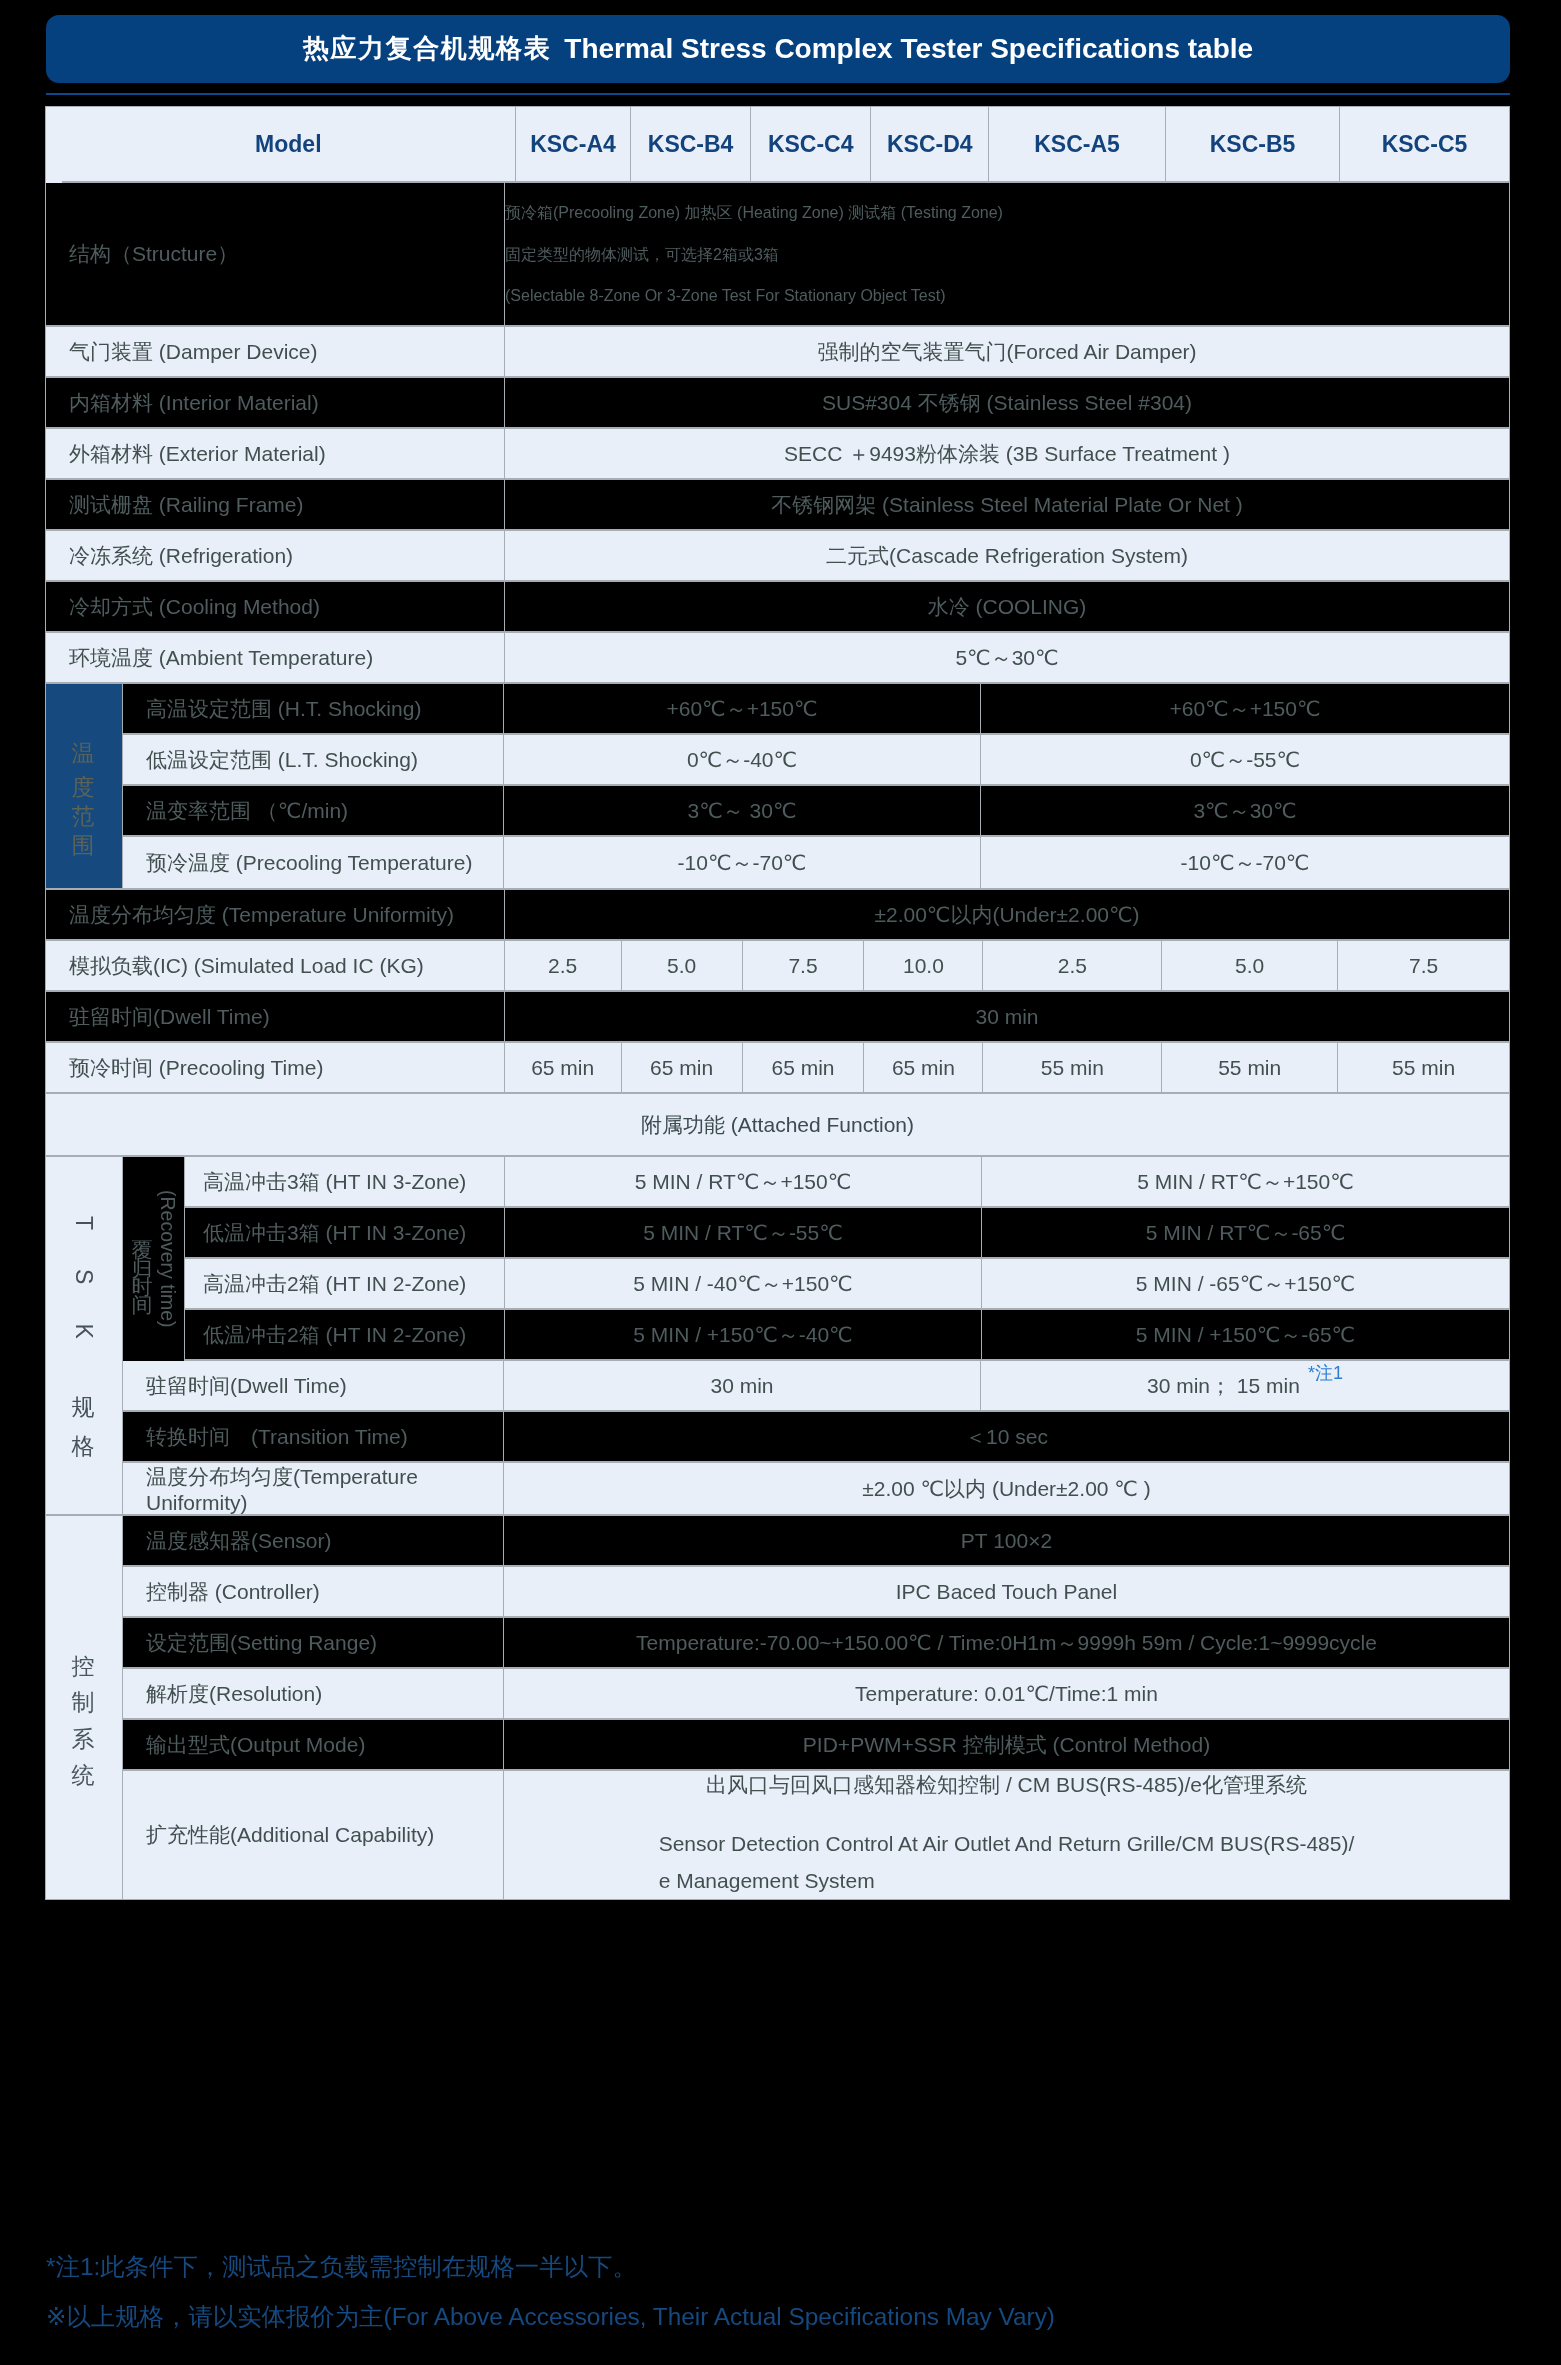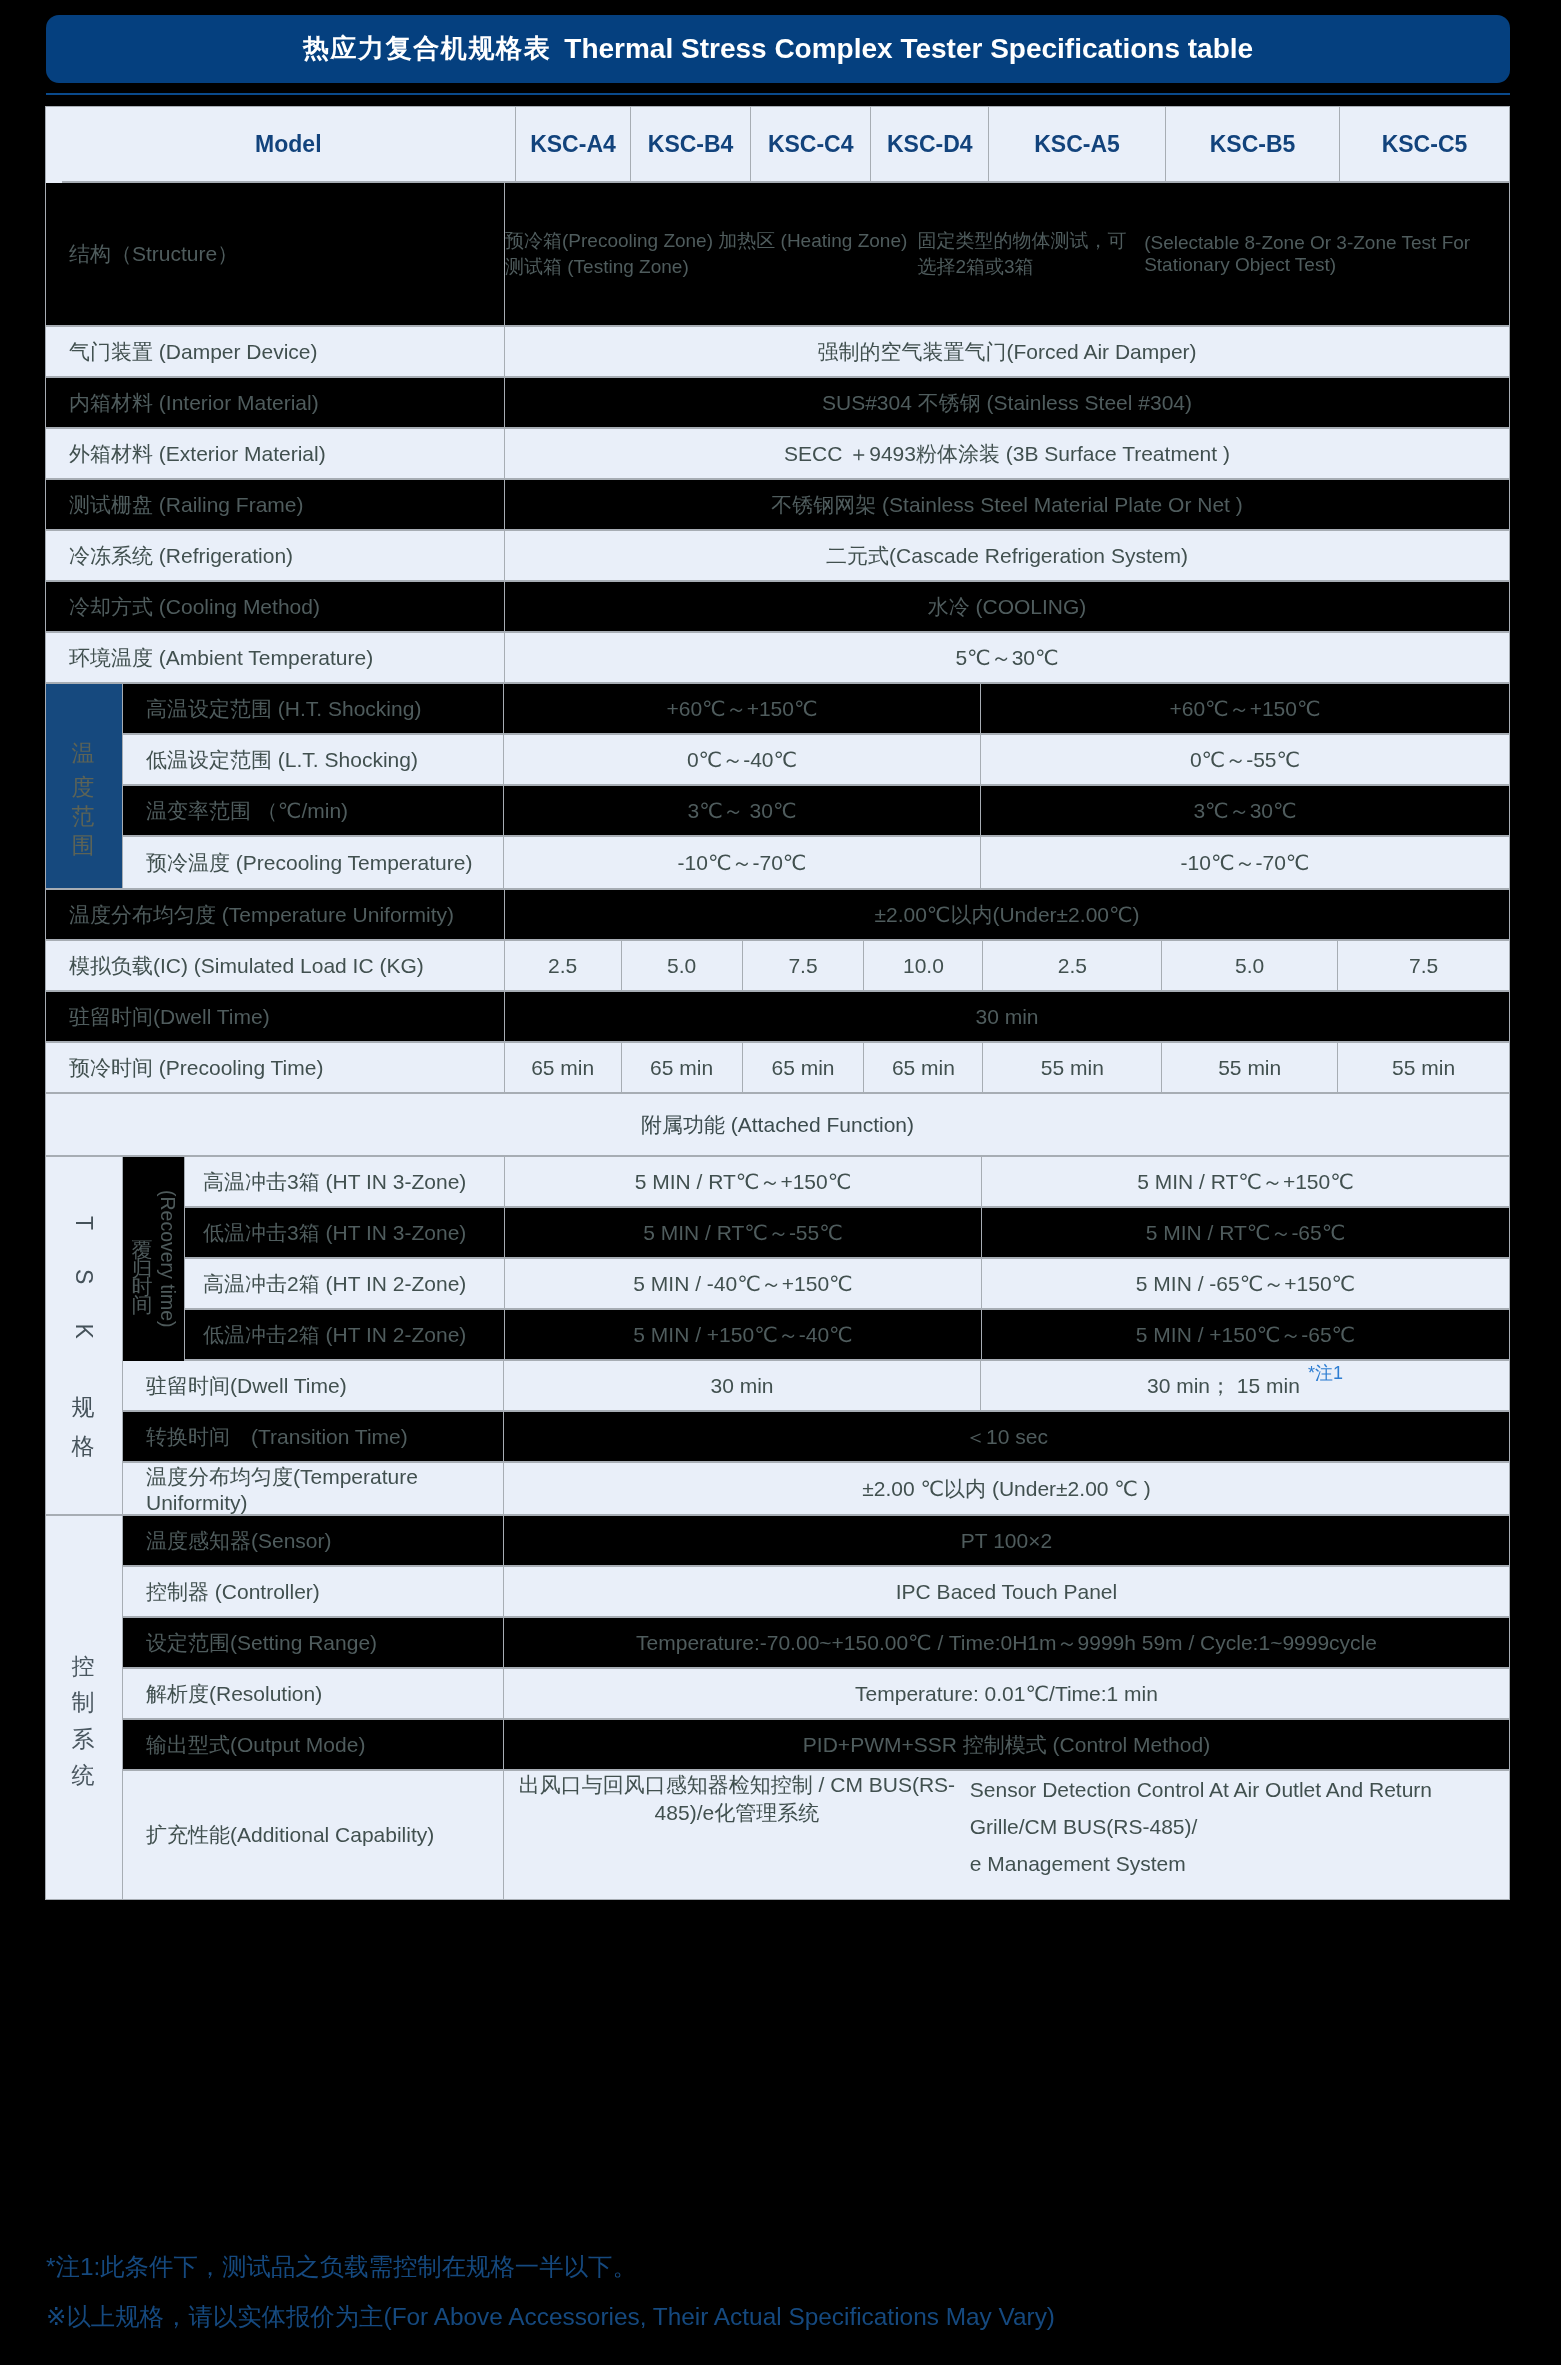--- a/index.html
+++ b/index.html
@@ -29,22 +29,22 @@
   .v5{flex:1;justify-content:center;font-size:21px;border-right:none;}
   .c1{width:117px;}.c2{width:121px;}.c3{width:122px;}.c4{width:119px;}
   .c5{width:179px;}.c6{width:176px;}.c7{width:171px;border-right:none;}
   .ccell{justify-content:center;font-size:21px;}
   
   .hrow{height:76px;margin-left:16px;}
   .hrow .cell{font-weight:bold;color:#12437c;font-size:23px;}
   .hrow .lbl{justify-content:center;padding-left:0;}
   
   .srow{height:144px;}
-  .struct-val{flex:1;display:flex;flex-direction:row;justify-content:space-around;
-              align-items:center;font-size:19px;padding:9.8px 0;box-sizing:border-box;}
+  .struct-val{flex:1;display:flex;flex-direction:column;justify-content:space-around;
+              align-items:flex-start;font-size:16px;padding:9.8px 0;box-sizing:border-box;}
   
   .arow{height:63px;}
   .attached{flex:1;justify-content:center;font-size:21px;color:#3c4b4d;border-right:none;}
   
   .section{display:flex;border-bottom:2.4px solid #a7adb4;}
   .section .rows{flex:1;display:flex;flex-direction:column;}
   .section .rows .row:last-child{border-bottom:none;}
   .side{box-sizing:border-box;border-right:1.6px solid #a7adb4;display:flex;
         align-items:center;justify-content:center;}
   .side-temp{width:77px;background:#16497e;color:#5c6356;}
@@ -59,21 +59,21 @@
             border-right:1.6px solid #a7adb4;}
   .recovery .zh{writing-mode:vertical-rl;font-size:21px;letter-spacing:18px;}
   .recovery .en{writing-mode:vertical-rl;font-size:19.5px;}
   .tsk-sub{display:flex;}
   .tsk-sub .rows{flex:1;display:flex;flex-direction:column;}
   .tsk-sub .rows .row:last-child{border-bottom:2.4px solid #a7adb4;}
   .tsk-sub{border-bottom:0;}
   .note-sup{position:relative;top:-13px;margin-left:8.1px;font-size:18px;color:#2d7dd2;}
   
   .addl-row{height:128px;}
-  .addl{flex:1;display:flex;flex-direction:row;justify-content:space-between;
+  .addl{flex:1;display:flex;flex-direction:column;justify-content:space-between;
         font-size:21px;border-right:none;align-items:stretch;}
   .addl .l1{text-align:center;margin-bottom:8.1px;}
   .addl .l23{width:fit-content;margin:0 auto;text-align:left;line-height:37px;}
   
   .footnotes{position:absolute;left:46px;top:2251px;color:#15497f;font-size:24.4px;}
   .footnotes div{margin-bottom:18px;}
 </style>
 </head>
 <body>
 

